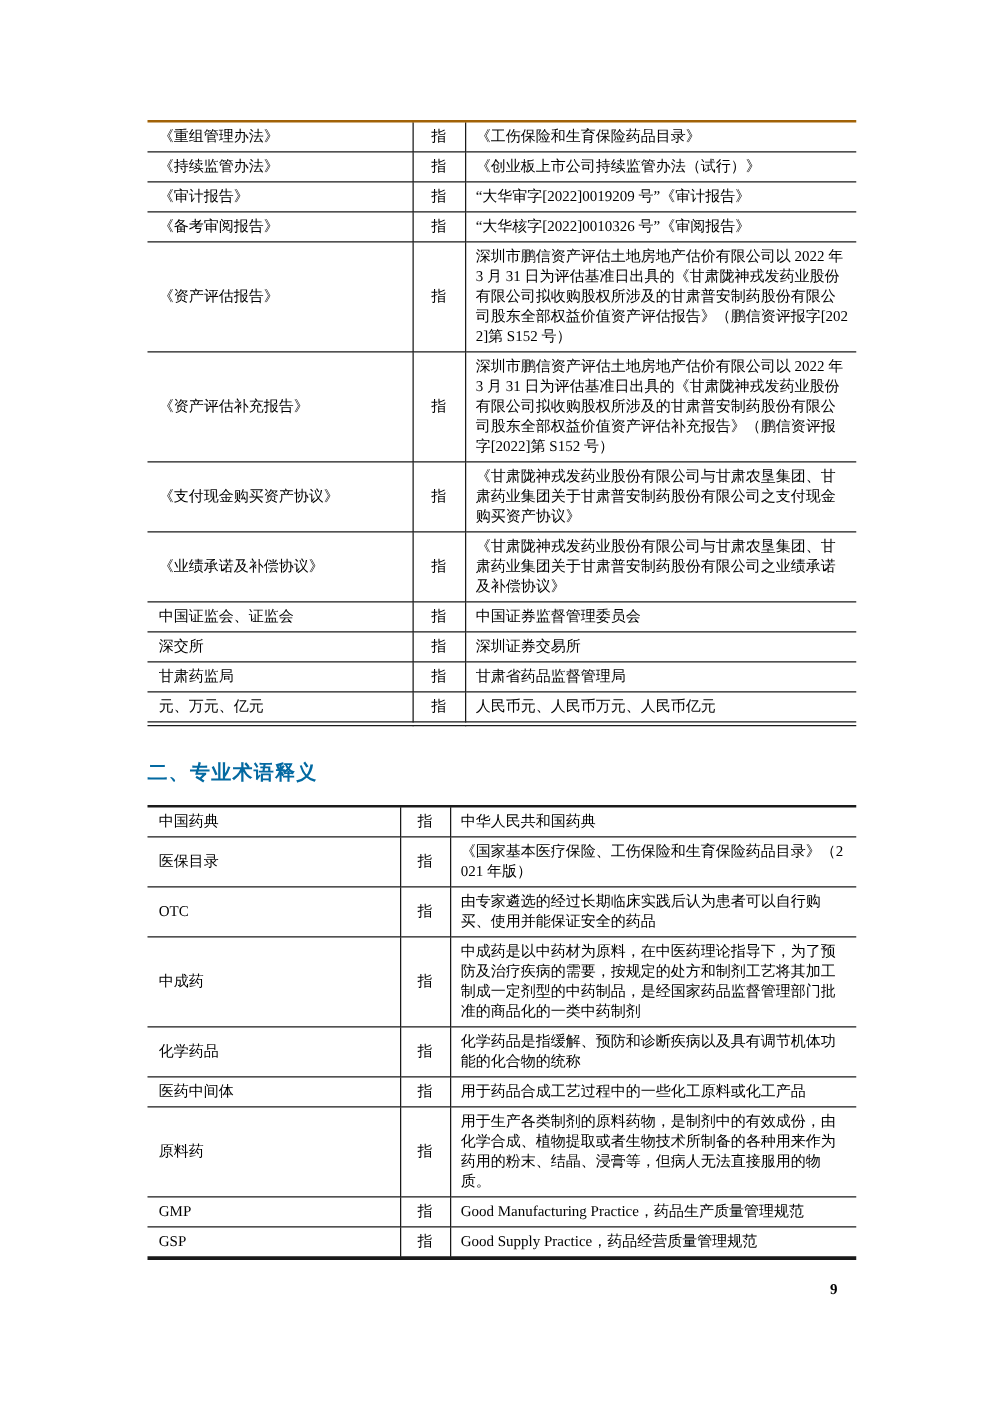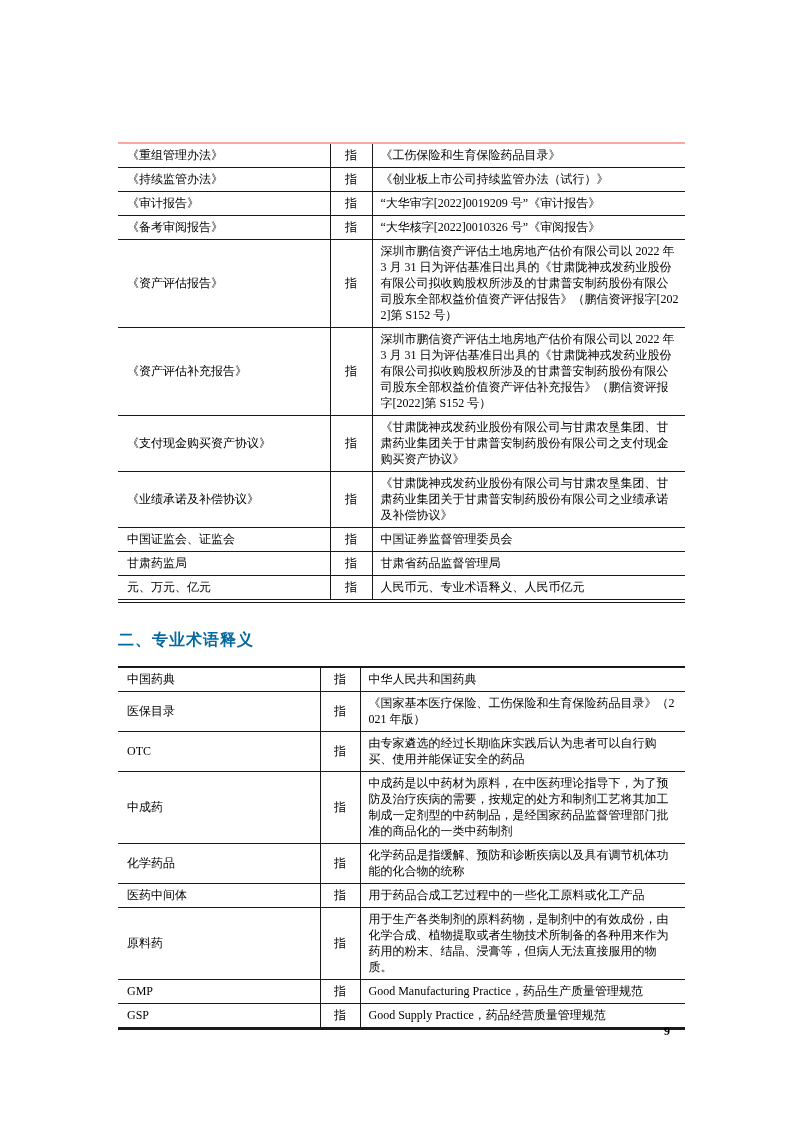--- a/index.html
+++ b/index.html
@@ -43,23 +43,22 @@
   table.def-table td.ind {
     border-right: 1px solid #1a1a1a;
     text-align: center;
     padding: 3px 2px 4px 2px;
   }
   table.def-table td.def {
     padding-left: 8px;
     padding-right: 5px;
   }
   table.table1 {
-    border-top: 2px solid #fca5a5;
+    border-top: 2px solid #a16207;
     border-bottom: 4px double #1a1a1a;
-    margin-top: 46px;
   }
   table.table1 col.c1 { width: 212px; }
   table.table1 col.c2 { width: 42px; }
   table.table1 col.c3 { width: 313px; }
   table.table2 {
     border-top: 2px solid #1a1a1a;
     border-bottom: 3px solid #1a1a1a;
   }
   table.table2 col.c1 { width: 202px; }
   table.table2 col.c2 { width: 40px; }
@@ -134,28 +133,33 @@
             <td class="term">《业绩承诺及补偿协议》</td>
             <td class="ind">指</td>
             <td class="def">《甘肃陇神戎发药业股份有限公司与甘肃农垦集团、甘肃药业集团关于甘肃普安制药股份有限公司之业绩承诺及补偿协议》</td>
           </tr>
           <tr>
             <td class="term">中国证监会、证监会</td>
             <td class="ind">指</td>
             <td class="def">中国证券监督管理委员会</td>
           </tr>
           <tr>
+            <td class="term">深交所</td>
+            <td class="ind">指</td>
+            <td class="def">深圳证券交易所</td>
+          </tr>
+          <tr>
             <td class="term">甘肃药监局</td>
             <td class="ind">指</td>
             <td class="def">甘肃省药品监督管理局</td>
           </tr>
           <tr>
             <td class="term">元、万元、亿元</td>
             <td class="ind">指</td>
-            <td class="def">人民币元、专业术语释义、人民币亿元</td>
+            <td class="def">人民币元、人民币万元、人民币亿元</td>
           </tr>
         </tbody>
     </table>
 
     <h2 class="section-heading">二、专业术语释义</h2>
 
     <table class="def-table table2">
       <colgroup>
           <col class="c1">
           <col class="c2">

